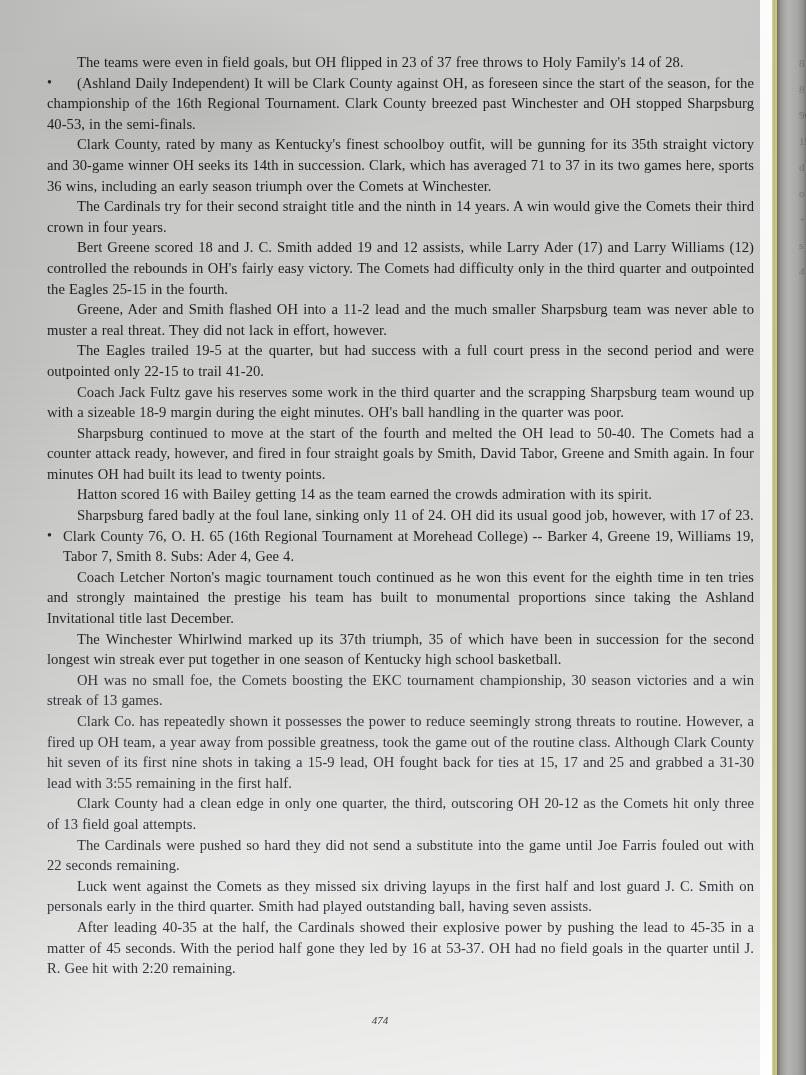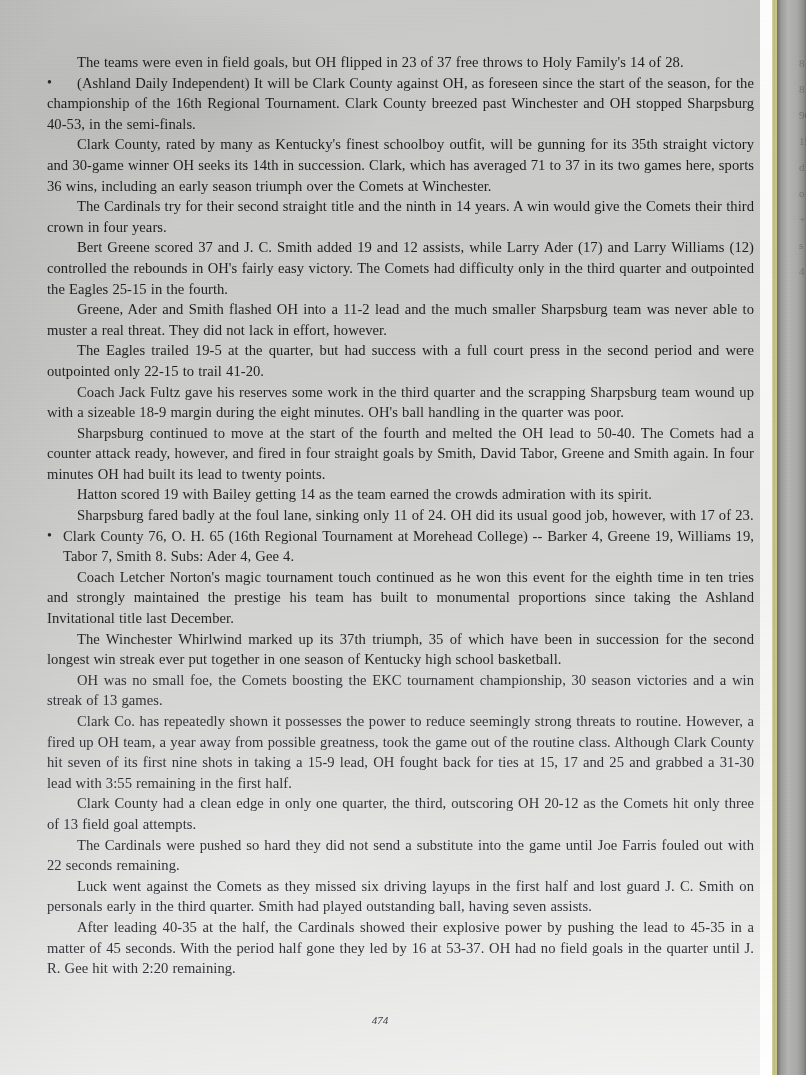--- a/index.html
+++ b/index.html
@@ -188,36 +188,36 @@
       <div class="block-dark">
         <p class="para">(Ashland Daily Independent)   It will be Clark County against OH, as foreseen since the start of the season, for the championship of the 16th Regional Tournament.   Clark County breezed past Winchester and OH stopped Sharpsburg 40-53, in the semi-finals.</p>
       </div>
       <div class="block-dark">
         <p class="para">Clark County, rated by many as Kentucky's finest schoolboy outfit, will be gunning for its 35th straight victory and 30-game winner OH seeks its 14th in succession.   Clark, which has averaged 71 to 37 in its two games here, sports 36 wins, including an early season triumph over the Comets at Winchester.</p>
       </div>
       <div class="block-dark">
         <p class="para">The Cardinals try for their second straight title and the ninth in 14 years.   A win would give the Comets their third crown in four years.</p>
       </div>
       <div class="block-dark">
-        <p class="para">Bert Greene scored 37 and J. C. Smith added 19 and 12 assists, while Larry Ader (17) and Larry Williams (12) controlled the rebounds in OH's fairly easy victory.   The Comets had difficulty only in the third quarter and outpointed the Eagles 25-15 in the fourth.</p>
+        <p class="para">Bert Greene scored 18 and J. C. Smith added 19 and 12 assists, while Larry Ader (17) and Larry Williams (12) controlled the rebounds in OH's fairly easy victory.   The Comets had difficulty only in the third quarter and outpointed the Eagles 25-15 in the fourth.</p>
       </div>
       <div class="block-dark">
         <p class="para">Greene, Ader and Smith flashed OH into a 11-2 lead and the much smaller Sharpsburg team was never able to muster a real threat.   They did not lack in effort, however.</p>
       </div>
       <div class="block-dark">
         <p class="para">The Eagles trailed 19-5 at the quarter, but had success with a full court press in the second period and were outpointed only 22-15 to trail 41-20.</p>
       </div>
       <div class="block-mid">
         <p class="para">Coach Jack Fultz gave his reserves some work in the third quarter and the scrapping Sharpsburg team wound up with a sizeable 18-9 margin during the eight minutes.   OH's ball handling in the quarter was poor.</p>
       </div>
       <div class="block-mid">
         <p class="para">Sharpsburg continued to move at the start of the fourth and melted the OH lead to 50-40.   The Comets had a counter attack ready, however, and fired in four straight goals by Smith, David Tabor, Greene and Smith again.   In four minutes OH had built its lead to twenty points.</p>
       </div>
       <div class="block-mid">
-        <p class="para">Hatton scored 19 with Bailey getting 14 as the team earned the crowds admiration with its spirit.</p>
+        <p class="para">Hatton scored 16 with Bailey getting 14 as the team earned the crowds admiration with its spirit.</p>
       </div>
       <div class="block-mid">
         <p class="para">Sharpsburg fared badly at the foul lane, sinking only 11 of 24.   OH did its usual good job, however, with 17 of 23.</p>
       </div>
       <div class="block-mid">
         <p class="para bullet"><span class="bullet-dot">•</span><span>Clark County 76, O. H. 65 (16th Regional Tournament at Morehead College) -- Barker 4, Greene 19, Williams 19, Tabor 7, Smith 8.   Subs: Ader 4, Gee 4.</span></p>
       </div>
       <div class="block-mid">
         <p class="para">Coach Letcher Norton's magic tournament touch continued as he won this event for the eighth time in ten tries and strongly maintained the prestige his team has built to monumental proportions since taking the Ashland Invitational title last December.</p>
       </div>

